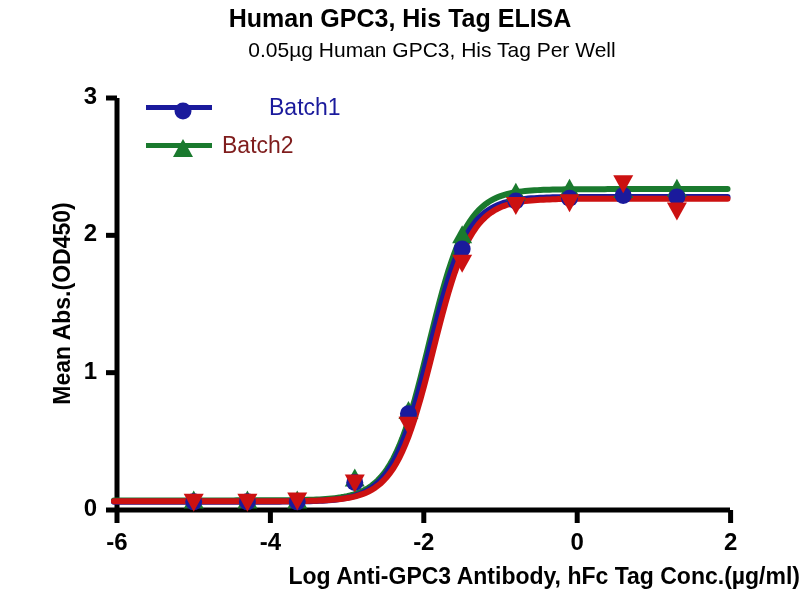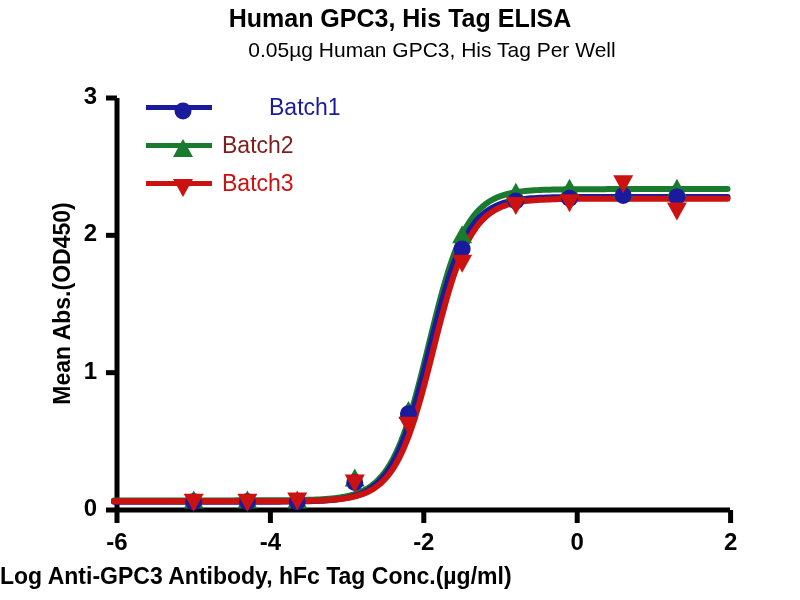--- a/index.html
+++ b/index.html
@@ -23,21 +23,21 @@
   #y-axis-title{
     position:absolute;
     left:-88px;top:290px;
     width:300px;text-align:center;
     transform:rotate(-90deg);
     transform-origin:center center;
     font-size:23px;font-weight:bold;color:#000;
     white-space:nowrap;
   }
   #x-axis-title{
-    position:absolute;left:0;top:563px;width:800px;text-align:left;
+    position:absolute;left:0;top:563px;width:800px;text-align:right;
     font-size:23px;font-weight:bold;color:#000;
   }
   .ytick-label{
     position:absolute;text-align:right;width:40px;
     font-size:24px;font-weight:bold;color:#000;
   }
   .xtick-label{
     position:absolute;text-align:center;width:60px;
     font-size:24px;font-weight:bold;color:#000;
   }
@@ -141,24 +141,15 @@
       </div>
       <div class="legend-row">
         <div class="legend-key">
           <div class="legend-line" style="background: rgb(26, 122, 46);"></div>
           <svg width="26" height="26" class="legend-mark">
             <polygon points="13,3 3,21 23,21" fill="#1a7a2e"></polygon>
           </svg>
         </div>
         <span class="legend-label" style="color: #7f1d1d;">Batch2</span>
       </div>
-      <div class="legend-row">
-        <div class="legend-key">
-          <div class="legend-line" style="background: rgb(204, 17, 17);"></div>
-          <svg width="26" height="26" class="legend-mark">
-            <polygon points="13,23 3,5 23,5" fill="#cc1111"></polygon>
-          </svg>
-        </div>
-        <span class="legend-label" style="color: rgb(204, 17, 17);">Batch3</span>
-      </div>
     </div>
 
 </div>
 
 </body></html>

